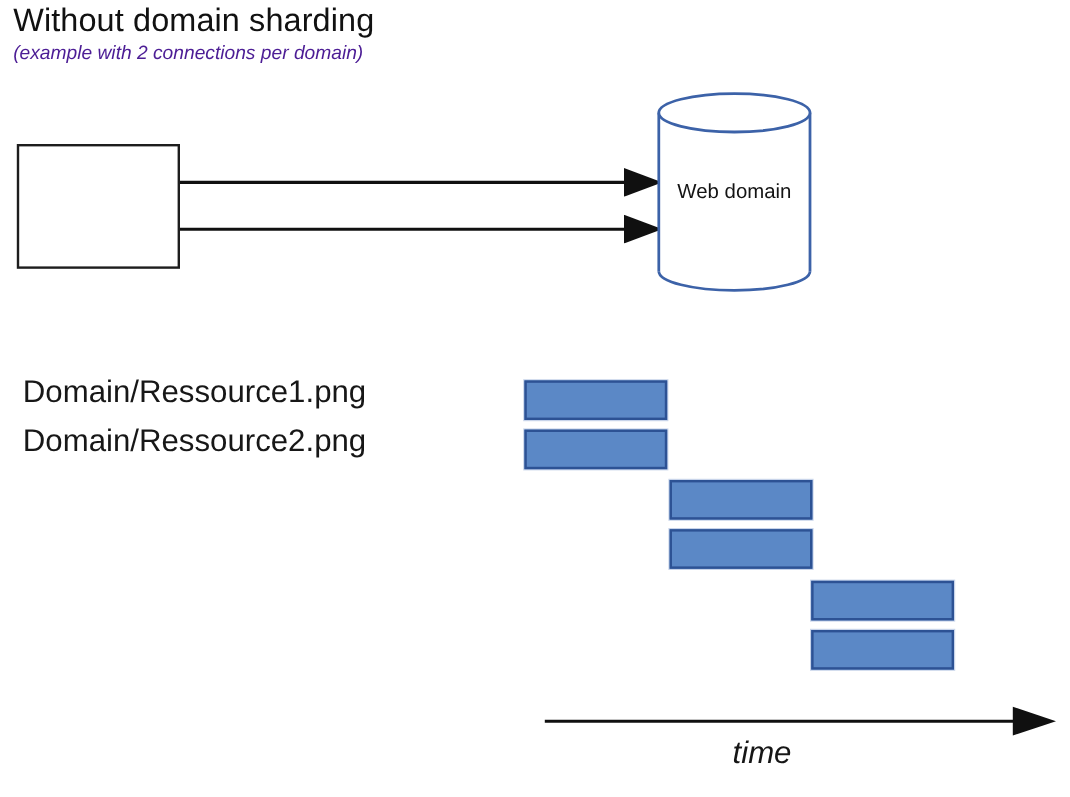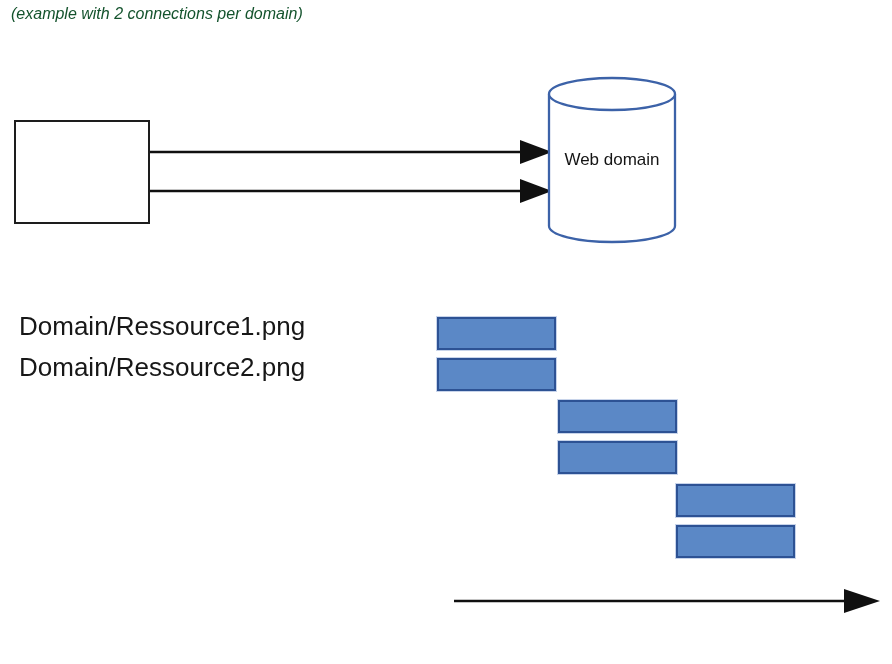--- a/index.html
+++ b/index.html
@@ -31,21 +31,21 @@
     font-weight: 400;
     color: #111111;
     white-space: nowrap;
     letter-spacing: 0.1px;
   }
   #subtitle {
     font-size: 16px;
     line-height: 20px;
     font-style: italic;
     font-weight: 400;
-    color: #14532d;
+    color: #4c1d95;
     white-space: nowrap;
     margin-top: 2px;
   }
 
   
   #topology {
     position: absolute;
     left: 0;
     top: 0;
     width: 892px;
@@ -148,20 +148,21 @@
     font-size: 26px;
     font-style: italic;
     color: #161616;
     white-space: nowrap;
   }
 </style>
 </head>
 <body>
 
 <div id="heading">
+  <div id="title">Without domain sharding</div>
   <div id="subtitle">(example with 2 connections per domain)</div>
 </div>
 
 <div id="topology">
 
   <div id="browser-box"></div>
 
   <svg id="conn-arrow-1" class="conn-arrow" viewBox="0 0 400 24">
     <line x1="0" y1="12" x2="378" y2="12" stroke="#101010" stroke-width="2.6"></line>
     <polygon points="370,0 402,12 370,24" fill="#101010"></polygon>
@@ -191,14 +192,15 @@
   <div class="res-bar" style="left:437px; top:358px; width:119px; height:33px;"></div>
   <div class="res-bar" style="left:558px; top:400px; width:119px; height:33px;"></div>
   <div class="res-bar" style="left:558px; top:441px; width:119px; height:33px;"></div>
   <div class="res-bar" style="left:676px; top:484px; width:119px; height:33px;"></div>
   <div class="res-bar" style="left:676px; top:525px; width:119px; height:33px;"></div>
 
   <svg id="time-axis" viewBox="0 0 430 30">
     <line x1="4" y1="15" x2="400" y2="15" stroke="#101010" stroke-width="2.4"></line>
     <polygon points="394,3 430,15 394,27" fill="#101010"></polygon>
   </svg>
+  <div id="time-label">time</div>
 
 </div>
 
 </body></html>

